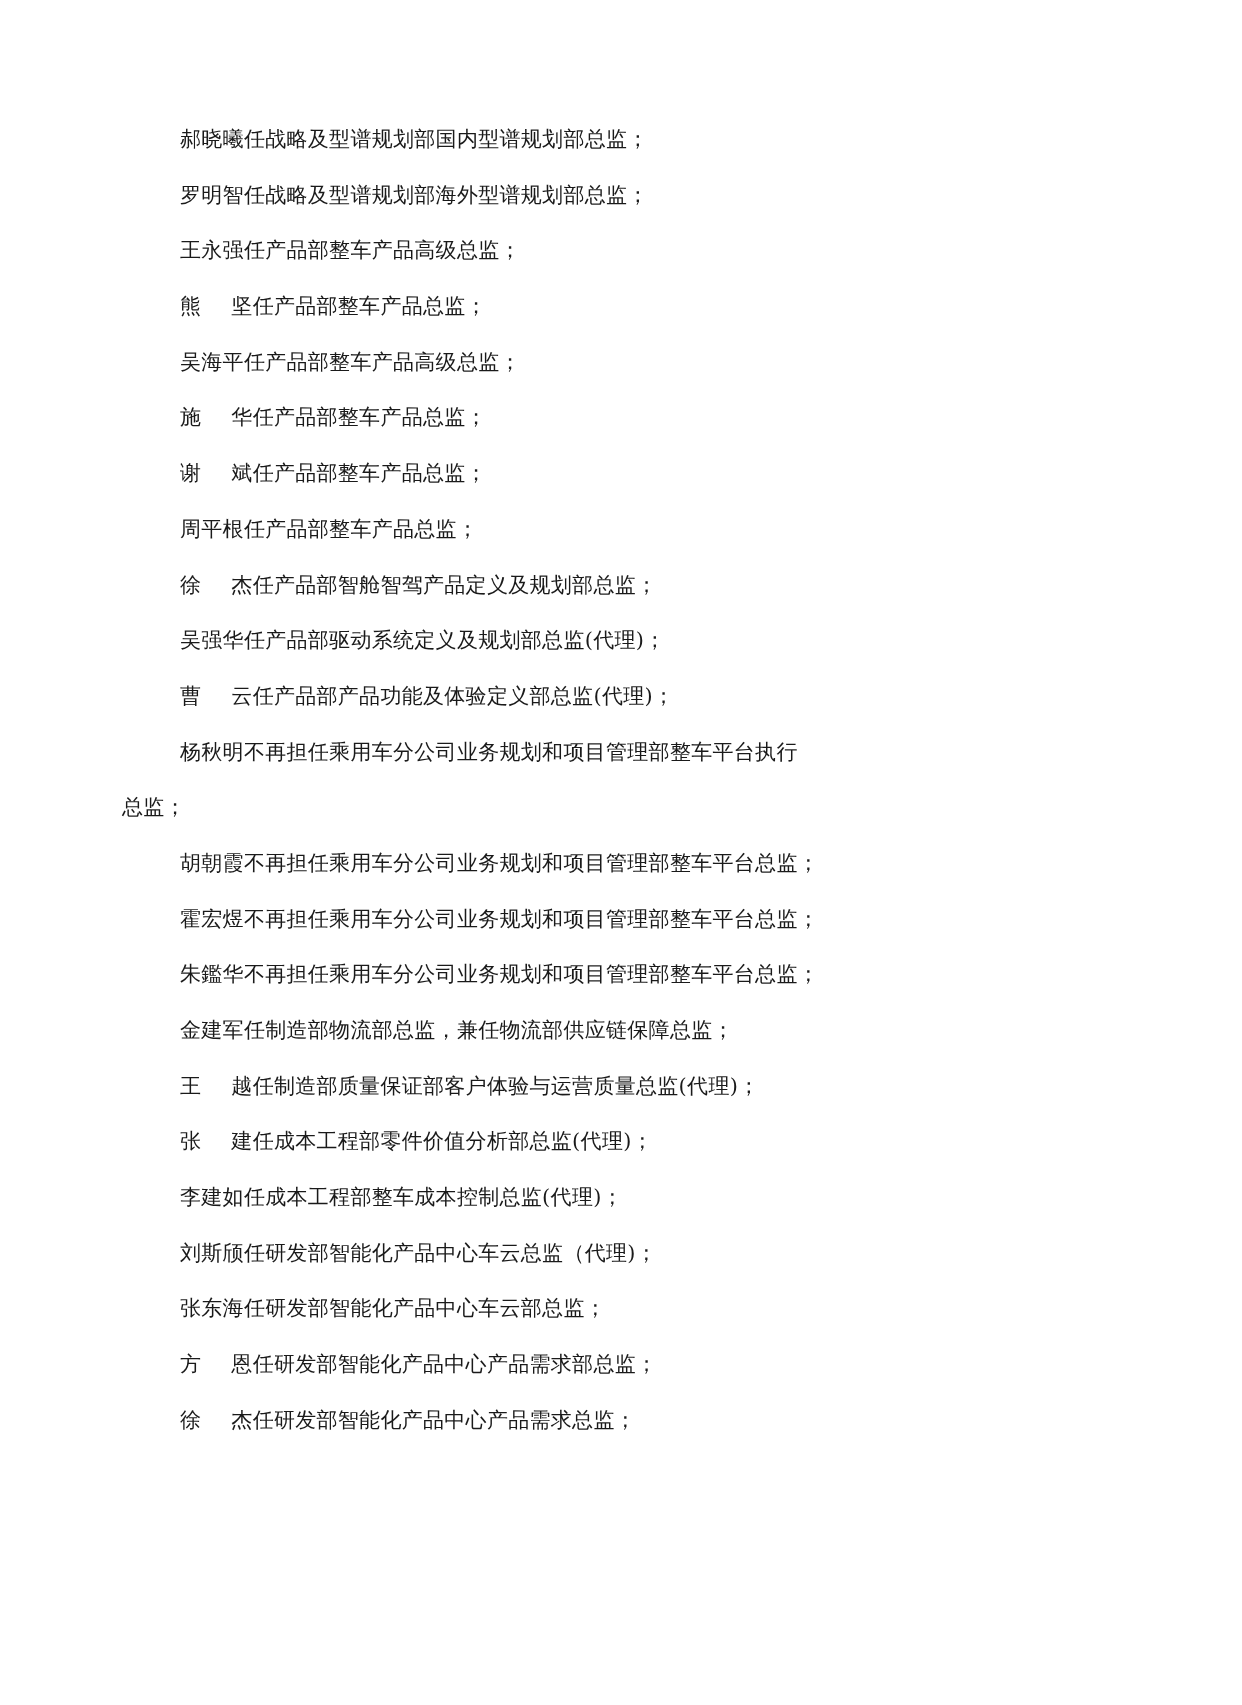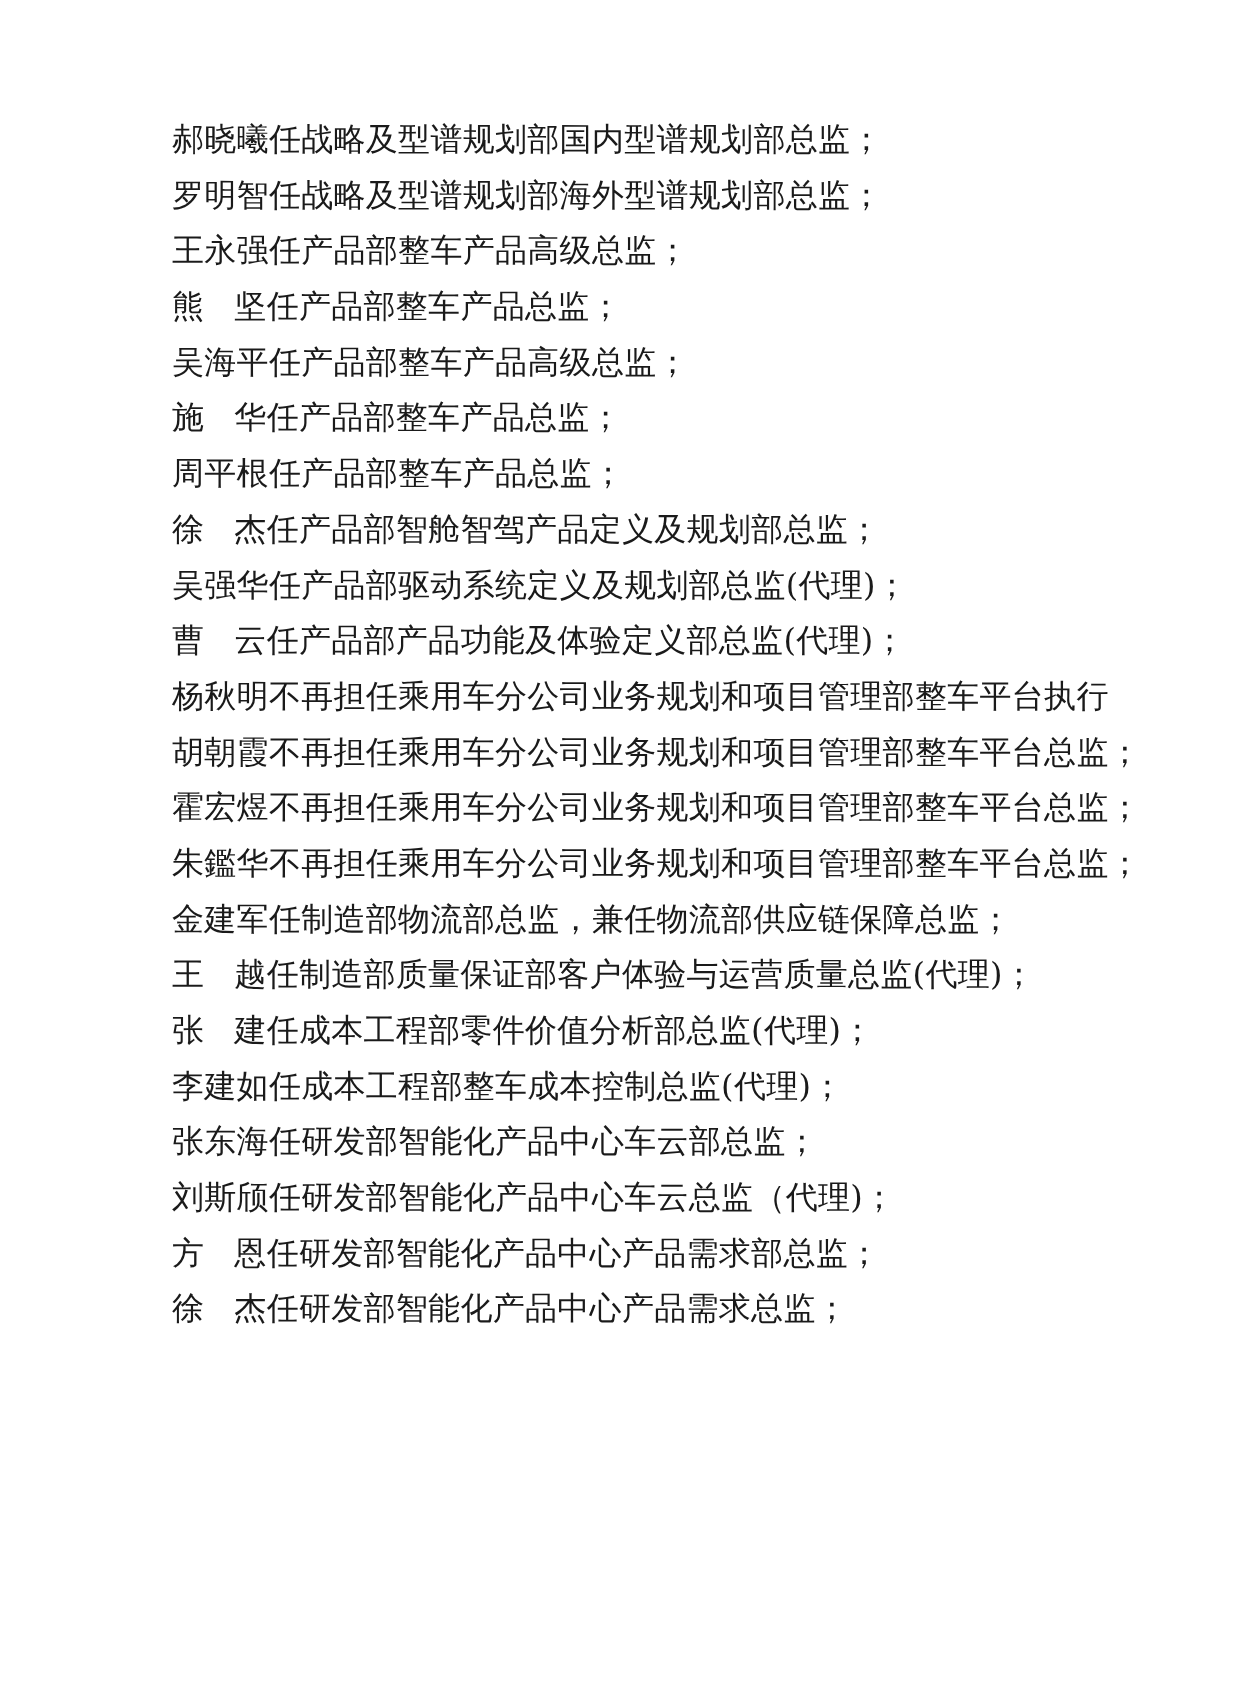--- a/index.html
+++ b/index.html
@@ -23,25 +23,26 @@
     height: 1705px;
     background: #ffffff;
   }
   .content {
     position: absolute;
     left: 114px;
     top: 112px;
     width: 1020px;
   }
   .line {
-    font-size: 32px;
+    font-size: 21px;
     line-height: 55.7px;
     height: 55.7px;
     white-space: nowrap;
     letter-spacing: 0.3px;
+    margin-left: 8px;
   }
   .indent {
     padding-left: 58px;
   }
   .name-gap {
     display: inline-block;
     width: 30px;
   }
   .name {
     display: inline;
@@ -65,33 +66,39 @@
     <div class="line indent">
       <span class="name">熊</span><span class="name-gap"></span><span class="name">坚</span><span>任产品部整车产品总监；</span>
     </div>
     <div class="line indent">
       <span class="name">吴海平</span><span>任产品部整车产品高级总监；</span>
     </div>
     <div class="line indent">
       <span class="name">施</span><span class="name-gap"></span><span class="name">华</span><span>任产品部整车产品总监；</span>
     </div>
     <div class="line indent">
+      <span class="name">谢</span><span class="name-gap"></span><span class="name">斌</span><span>任产品部整车产品总监；</span>
+    </div>
+    <div class="line indent">
       <span class="name">周平根</span><span>任产品部整车产品总监；</span>
     </div>
     <div class="line indent">
       <span class="name">徐</span><span class="name-gap"></span><span class="name">杰</span><span>任产品部智舱智驾产品定义及规划部总监；</span>
     </div>
     <div class="line indent">
       <span class="name">吴强华</span><span>任产品部驱动系统定义及规划部总监(代理)；</span>
     </div>
     <div class="line indent">
       <span class="name">曹</span><span class="name-gap"></span><span class="name">云</span><span>任产品部产品功能及体验定义部总监(代理)；</span>
     </div>
     <div class="line indent">
       <span class="name">杨秋明</span><span>不再担任乘用车分公司业务规划和项目管理部整车平台执行</span>
+    </div>
+    <div class="line">
+      <span>总监；</span>
     </div>
     <div class="line indent">
       <span class="name">胡朝霞</span><span>不再担任乘用车分公司业务规划和项目管理部整车平台总监；</span>
     </div>
     <div class="line indent">
       <span class="name">霍宏煜</span><span>不再担任乘用车分公司业务规划和项目管理部整车平台总监；</span>
     </div>
     <div class="line indent">
       <span class="name">朱鑑华</span><span>不再担任乘用车分公司业务规划和项目管理部整车平台总监；</span>
     </div>
@@ -101,24 +108,24 @@
     <div class="line indent">
       <span class="name">王</span><span class="name-gap"></span><span class="name">越</span><span>任制造部质量保证部客户体验与运营质量总监(代理)；</span>
     </div>
     <div class="line indent">
       <span class="name">张</span><span class="name-gap"></span><span class="name">建</span><span>任成本工程部零件价值分析部总监(代理)；</span>
     </div>
     <div class="line indent">
       <span class="name">李建如</span><span>任成本工程部整车成本控制总监(代理)；</span>
     </div>
     <div class="line indent">
-      <span class="name">张东海</span><span>任研发部智能化产品中心车云部总监；</span>
+      <span class="name">刘斯颀</span><span>任研发部智能化产品中心车云总监（代理)；</span>
     </div>
     <div class="line indent">
-      <span class="name">刘斯颀</span><span>任研发部智能化产品中心车云总监（代理)；</span>
+      <span class="name">张东海</span><span>任研发部智能化产品中心车云部总监；</span>
     </div>
     <div class="line indent">
       <span class="name">方</span><span class="name-gap"></span><span class="name">恩</span><span>任研发部智能化产品中心产品需求部总监；</span>
     </div>
     <div class="line indent">
       <span class="name">徐</span><span class="name-gap"></span><span class="name">杰</span><span>任研发部智能化产品中心产品需求总监；</span>
     </div>
 
   </div>
 </div>

